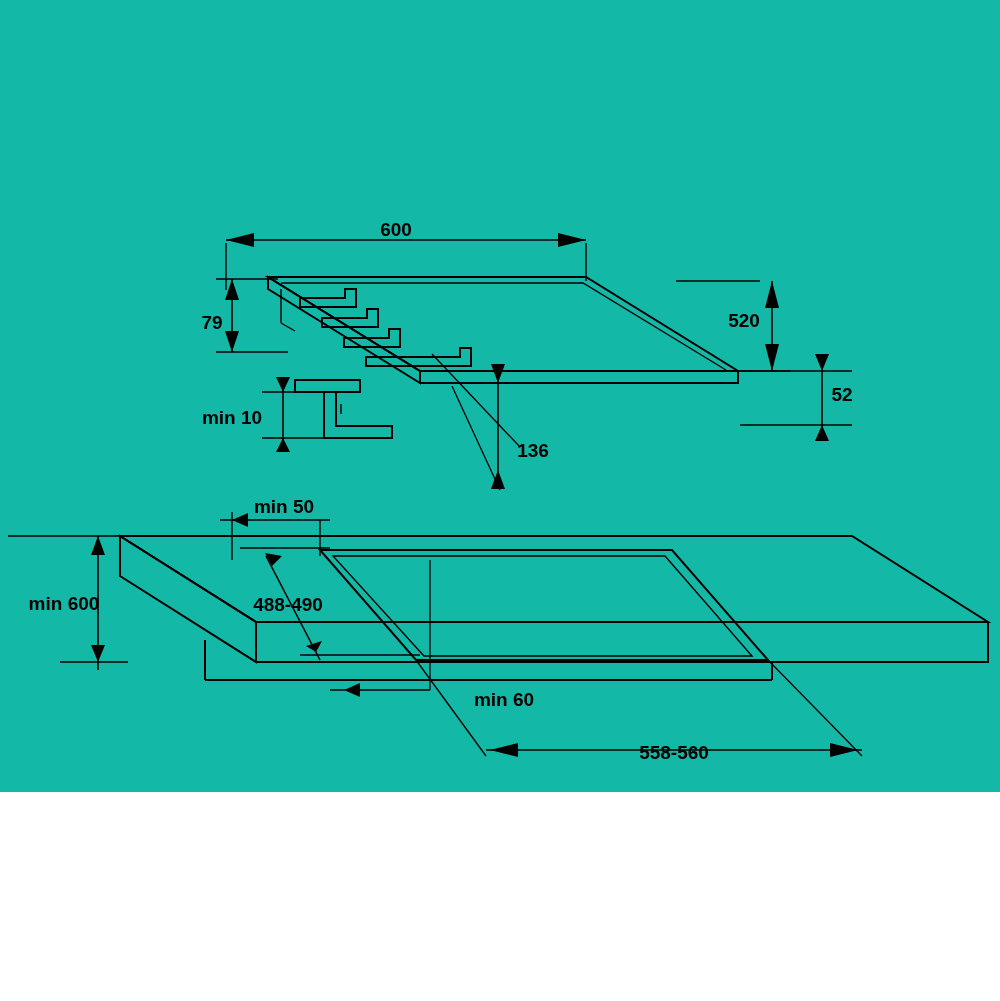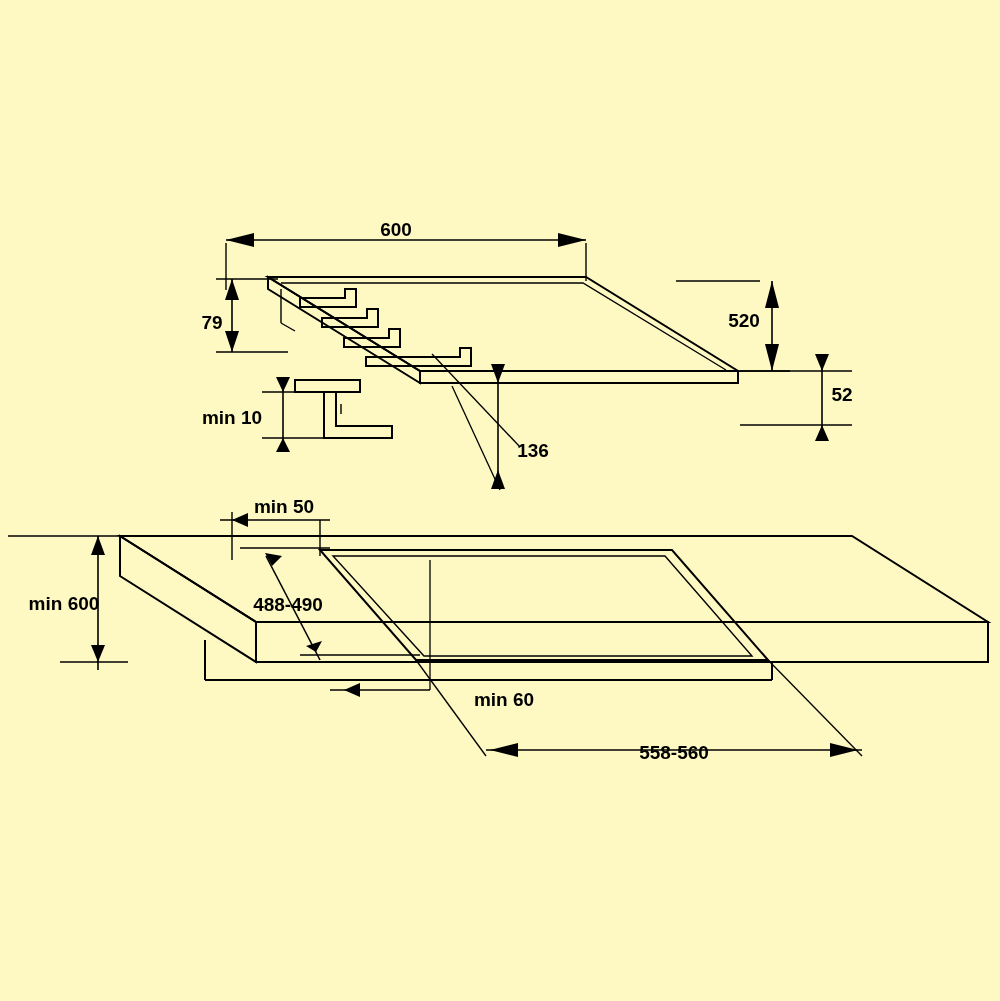--- a/index.html
+++ b/index.html
@@ -9,22 +9,22 @@
   }
   body {
     width: 1000px;
     height: 1001px;
     font-family: "Liberation Sans", sans-serif;
     overflow: hidden;
   }
   #diagram-root {
     position: relative;
     width: 1000px;
-    height: 1001px;
-    background: #fef9c3;
+    height: 792px;
+    background: #14b8a6;
   }
   svg#tech-drawing {
     display: block;
     width: 1000px;
     height: 1001px;
   }
   .dim-text {
     font-family: "Liberation Sans", sans-serif;
     font-size: 19px;
     font-weight: bold;

